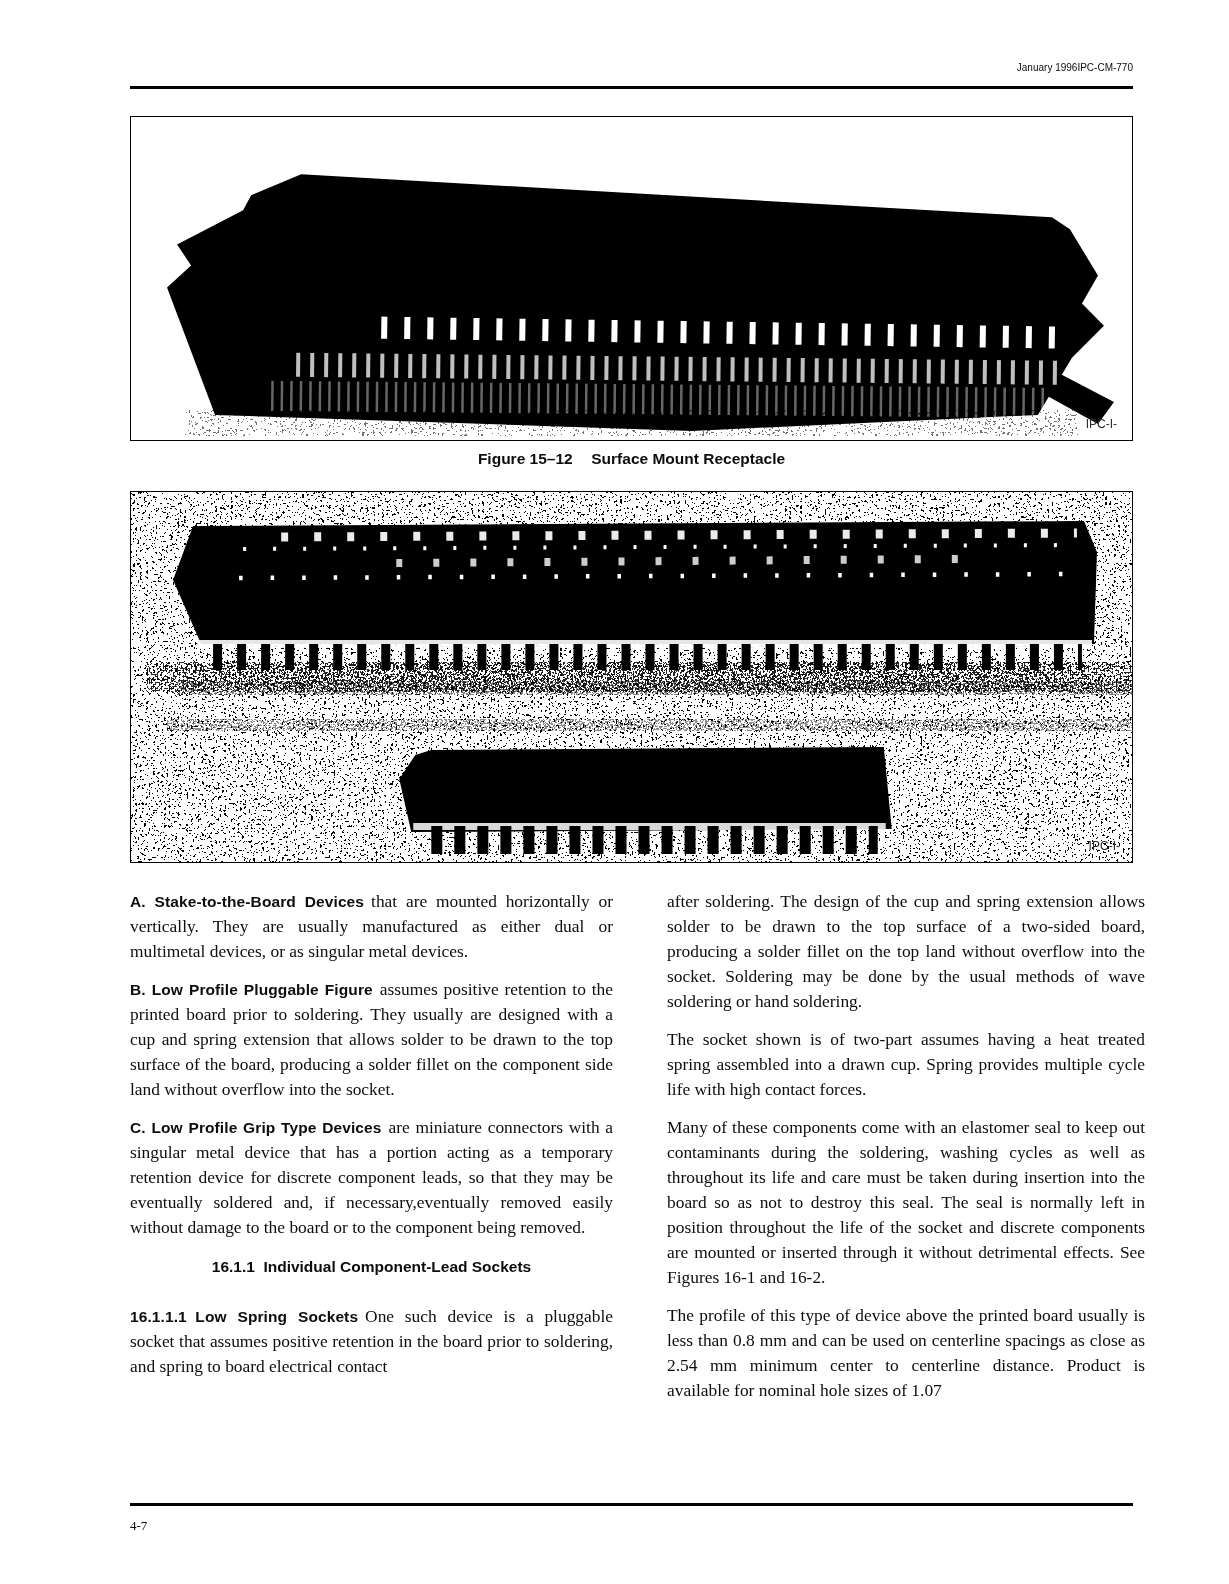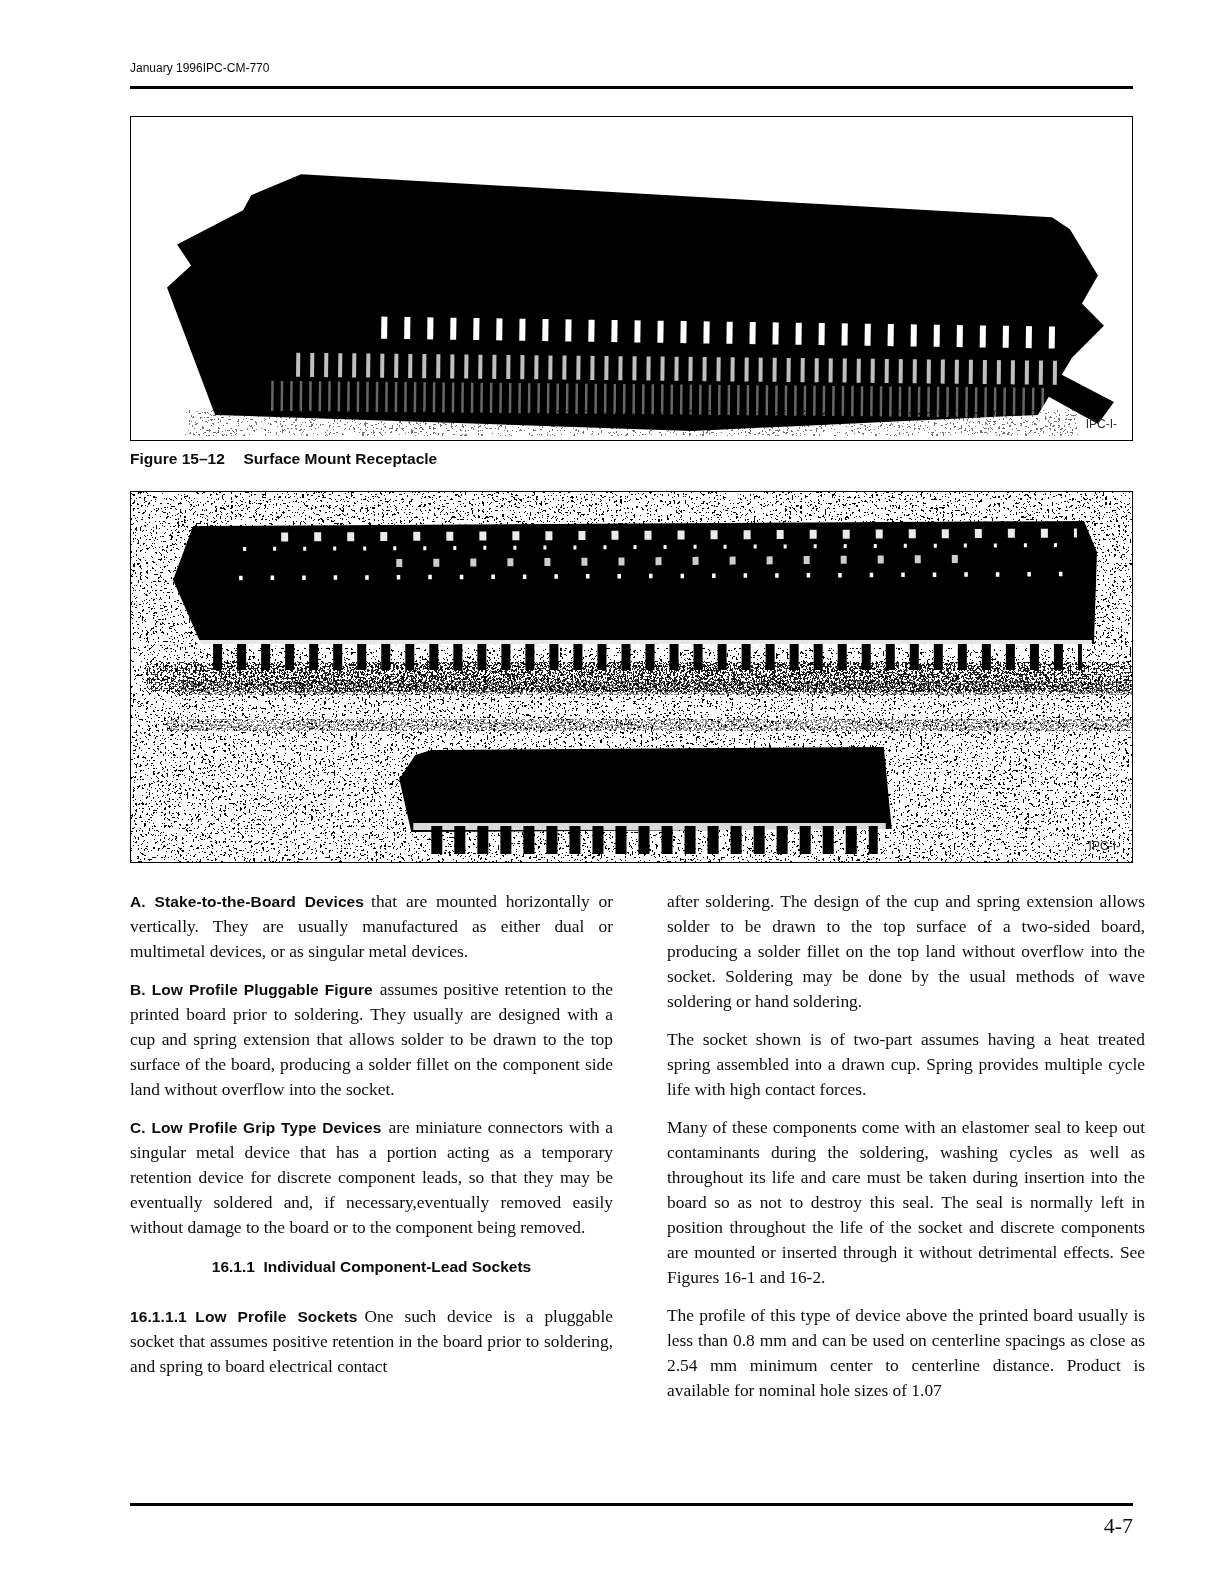--- a/index.html
+++ b/index.html
@@ -7,42 +7,42 @@
     position:relative;
     width:1229px; height:1584px;
     background:#ffffff;
     box-sizing:border-box;
     padding:58px 96px 0 130px;
     font-family:"Liberation Serif", serif;
     color:#0d0d0d;
     overflow:hidden;
   }
   .hdr {
-    display:flex; justify-content:flex-start; align-items:baseline;
+    display:flex; justify-content:flex-end; align-items:baseline;
     font-family:"Liberation Sans", sans-serif;
-    font-size:12px; line-height:20px;
+    font-size:10px; line-height:20px;
     margin-bottom:8px;
   }
   .hdr-rule { border:none; border-top:3px solid #000; margin:0 0 27px 0; }
 
   .figure-box {
     border:1.5px solid #000;
     height:323px;
     background:#737373;
     overflow:hidden;
     text-decoration:underline;
   }
   .figure-box.fig2 { height:370px; margin-top:22px; }
   .figure-box svg { display:block; width:100%; height:100%; }
 
   .caption {
     font-family:"Liberation Sans", sans-serif;
     font-weight:bold; font-size:15.5px; line-height:20px;
     margin-top:8px;
-    text-align:left;
+    text-align:center;
   }
   .cap-label { margin-right:1.2em; }
 
   .cols {
     display:grid;
     grid-template-columns:483px 478px;
     column-gap:54px;
     margin-top:26px;
     font-size:17.4px;
     line-height:25px;
@@ -60,21 +60,21 @@
     font-family:"Liberation Sans", sans-serif;
     font-weight:700; font-size:15.5px; line-height:20px;
     margin:17px 0 27px 0;
     text-align:center;
   }
   .footer {
     position:absolute; left:130px; right:96px; top:1503px;
   }
   .footer-rule { border:none; border-top:3px solid #000; margin:0; }
   .page-num {
-    text-align:right; font-size:22px; line-height:20px; margin-top:10px;
+    font-size:13px; line-height:20px; margin-top:10px;
   }
   .wm { font-family:"Liberation Sans", sans-serif; }
 </style>
 </head>
 <body>
 
 <div class="page">
 
   <div class="hdr">
     <span>January 1996</span>
@@ -143,21 +143,21 @@
       <p class="para">
         <b class="lead">B. Low Profile Pluggable Figure</b><span>assumes positive retention to the printed board prior to soldering. They usually are designed with a cup and spring extension that allows solder to be drawn to the top surface of the board, producing a solder fillet on the component side land without overflow into the socket.</span>
       </p>
       <p class="para">
         <b class="lead">C. Low Profile Grip Type Devices</b><span>are miniature connectors with a singular metal device that has a portion acting as a temporary retention device for discrete component leads, so that they may be eventually soldered and, if necessary,eventually removed easily without damage to the board or to the component being removed.</span>
       </p>
       <h3 class="subhead">
         <span class="numpart">16.1.1</span><span>Individual Component-Lead Sockets</span>
       </h3>
       <p class="para">
-        <b class="lead"><span class="numpart">16.1.1.1</span><span>Low Profile Sockets</span></b><span>One such device is a pluggable socket that assumes positive retention in the board prior to soldering, and spring to board electrical contact</span>
+        <b class="lead"><span class="numpart">16.1.1.1</span><span>Low Spring Sockets</span></b><span>One such device is a pluggable socket that assumes positive retention in the board prior to soldering, and spring to board electrical contact</span>
       </p>
     </div>
     <div class="col">
       <p class="para">after soldering. The design of the cup and spring extension allows solder to be drawn to the top surface of a two-sided board, producing a solder fillet on the top land without overflow into the socket. Soldering may be done by the usual methods of wave soldering or hand soldering.</p>
       <p class="para">The socket shown is of two-part assumes having a heat treated spring assembled into a drawn cup. Spring provides multiple cycle life with high contact forces.</p>
       <p class="para">Many of these components come with an elastomer seal to keep out contaminants during the soldering, washing cycles as well as throughout its life and care must be taken during insertion into the board so as not to destroy this seal. The seal is normally left in position throughout the life of the socket and discrete components are mounted or inserted through it without detrimental effects. See Figures 16-1 and 16-2.</p>
       <p class="para">The profile of this type of device above the printed board usually is less than 0.8 mm and can be used on centerline spacings as close as 2.54 mm minimum center to centerline distance. Product is available for nominal hole sizes of 1.07</p>
     </div>
   </div>
 

